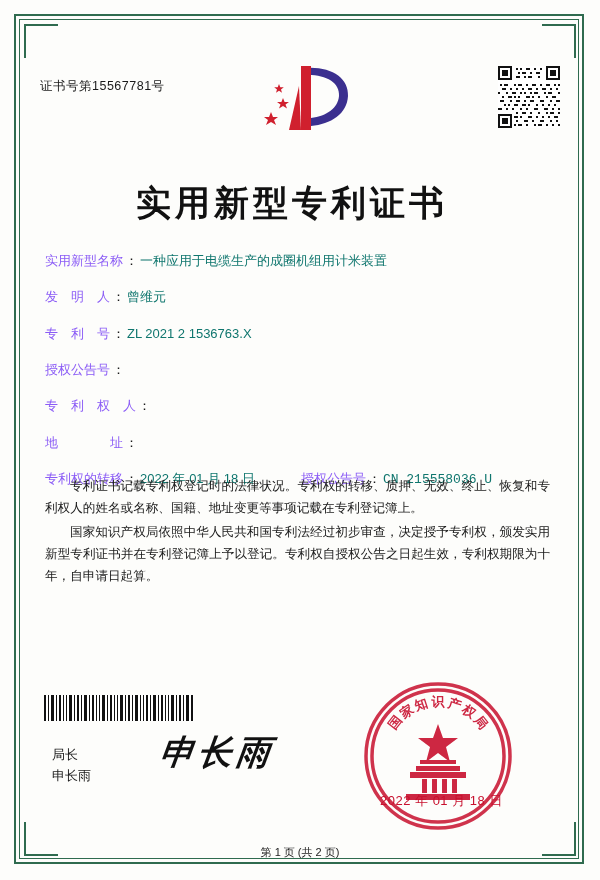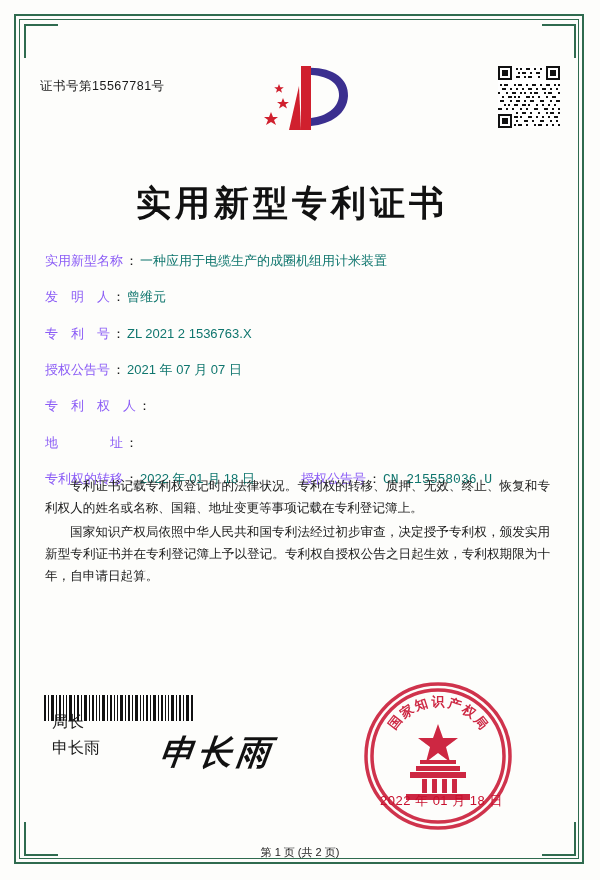--- a/index.html
+++ b/index.html
@@ -154,22 +154,22 @@
     left: 4px;
     top: 655px;
     width: 150px;
     height: 26px;
   }
 
   
   .sig-label {
     position: absolute;
     left: 12px;
-    top: 669px;
-    font-size: 16px;
+    top: 705px;
+    font-size: 13px;
     line-height: 1.6;
   }
   .sig-hand {
     position: absolute;
     left: 120px;
     top: 690px;
     font-family: "DejaVu Serif", serif;
     font-size: 34px;
     font-weight: bold;
     font-style: italic;
@@ -380,21 +380,20 @@
 
       <div class="field-row">
         <span class="field-label">专　利　号</span>
         <span class="field-colon">：</span>
         <span class="field-value">ZL 2021 2 1536763.X</span>
       </div>
 
       <div class="field-row">
         <span class="field-label">授权公告号</span>
         <span class="field-colon">：</span>
-        <span class="field-value">2021 年 07 月 07 日</span>
       </div>
 
       <div class="field-row">
         <span class="field-label">专　利　权　人</span>
         <span class="field-colon">：</span>
       </div>
 
       <div class="field-row">
         <span class="field-label">地　　　　址</span>
         <span class="field-colon">：</span>

